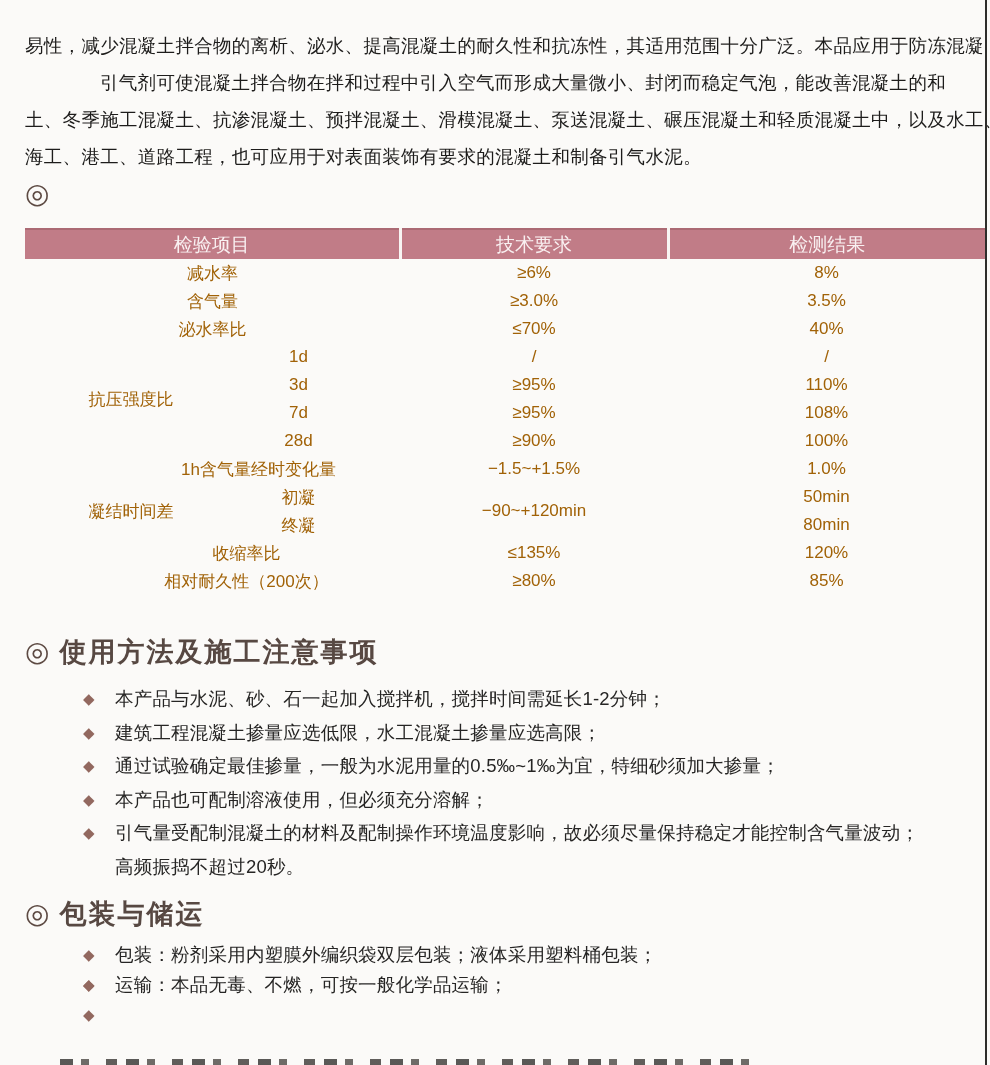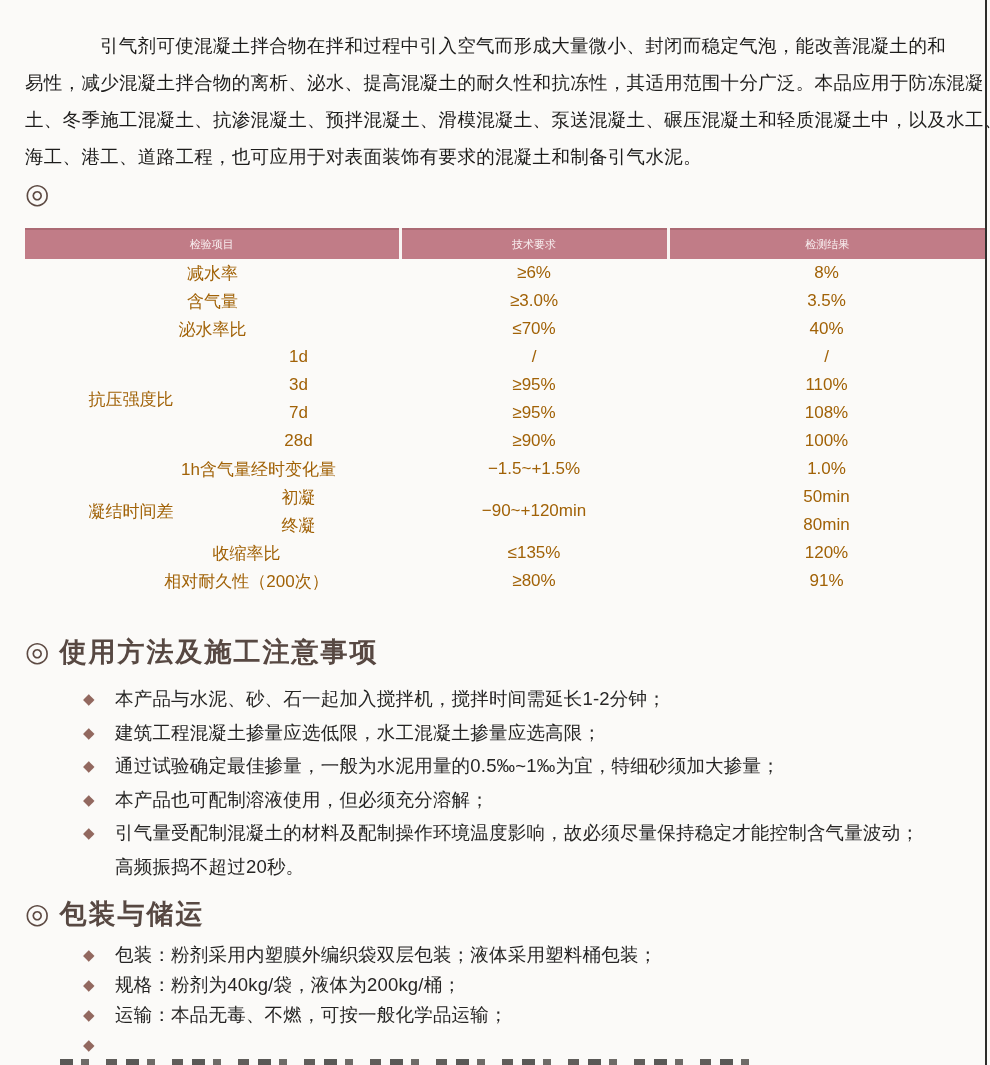--- a/index.html
+++ b/index.html
@@ -64,21 +64,21 @@
     border-collapse: collapse;
     table-layout: fixed;
     width: 960px;
     margin-top: 17px;
     font-size: 17px;
   }
   table.perf th {
     background: #c17c87;
     color: #f9f0f1;
     font-weight: normal;
-    font-size: 11px;
+    font-size: 19px;
     height: 27px;
     border-right: 3px solid #f8f5f3;
     border-top: 2px solid #ab6a74;
   }
   table.perf th:last-child { border-right: none; text-align: center; }
   table.perf td {
     height: 28px;
     text-align: center;
     color: #a16207;
     padding: 0;
@@ -128,22 +128,22 @@
       #45423f 46px 57px, transparent 57px 66px);
     opacity: 0.85;
   }
 </style>
 </head>
 <body>
 
 <div class="page">
 
   <div class="intro">
+    <div class="line">易性，减少混凝土拌合物的离析、泌水、提高混凝土的耐久性和抗冻性，其适用范围十分广泛。本品应用于防冻混凝</div>
     <div class="line indent">引气剂可使混凝土拌合物在拌和过程中引入空气而形成大量微小、封闭而稳定气泡，能改善混凝土的和</div>
-    <div class="line">易性，减少混凝土拌合物的离析、泌水、提高混凝土的耐久性和抗冻性，其适用范围十分广泛。本品应用于防冻混凝</div>
     <div class="line">土、冬季施工混凝土、抗渗混凝土、预拌混凝土、滑模混凝土、泵送混凝土、碾压混凝土和轻质混凝土中，以及水工、</div>
     <div class="line">海工、港工、道路工程，也可应用于对表面装饰有要求的混凝土和制备引气水泥。</div>
   </div>
 
   <h2 class="section-heading heading-physical">
     <span class="marker">◎</span>
   </h2>
 
   <table class="perf">
     <colgroup>
@@ -216,21 +216,21 @@
       </tr>
 
       <tr>
         <td colspan="2" class="shift-sm">收缩率比</td>
         <td>≤135%</td>
         <td>120%</td>
       </tr>
       <tr>
         <td colspan="2" class="shift-sm">相对耐久性（200次）</td>
         <td>≥80%</td>
-        <td>91%</td>
+        <td>85%</td>
       </tr>
     </tbody>
   </table>
 
   <h2 class="section-heading heading-usage">
     <span class="marker">◎</span>
     <span>使用方法及施工注意事项</span>
   </h2>
 
   <ul class="bullets usage">
@@ -262,21 +262,20 @@
     <span>包装与储运</span>
   </h2>
 
   <ul class="bullets packaging">
     <li>
       <span class="diamond">◆</span>
       <span>包装：粉剂采用内塑膜外编织袋双层包装；液体采用塑料桶包装；</span>
     </li>
     <li>
       <span class="diamond">◆</span>
-      <span>规格：粉剂为40kg/袋，液体为200kg/桶；</span>
     </li>
     <li>
       <span class="diamond">◆</span>
       <span>运输：本品无毒、不燃，可按一般化学品运输；</span>
     </li>
     <li>
       <span class="diamond">◆</span>
     </li>
   </ul>
 

